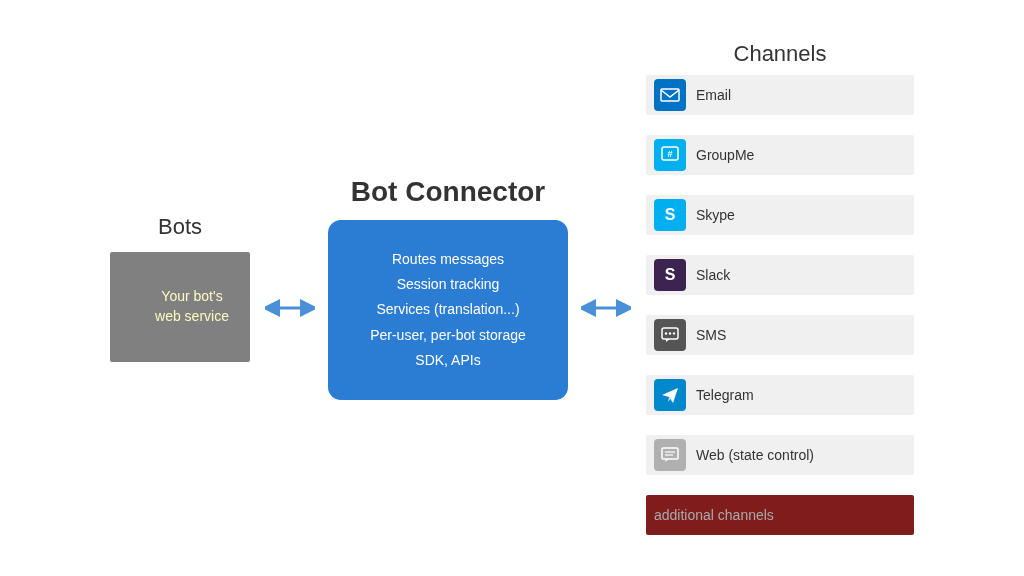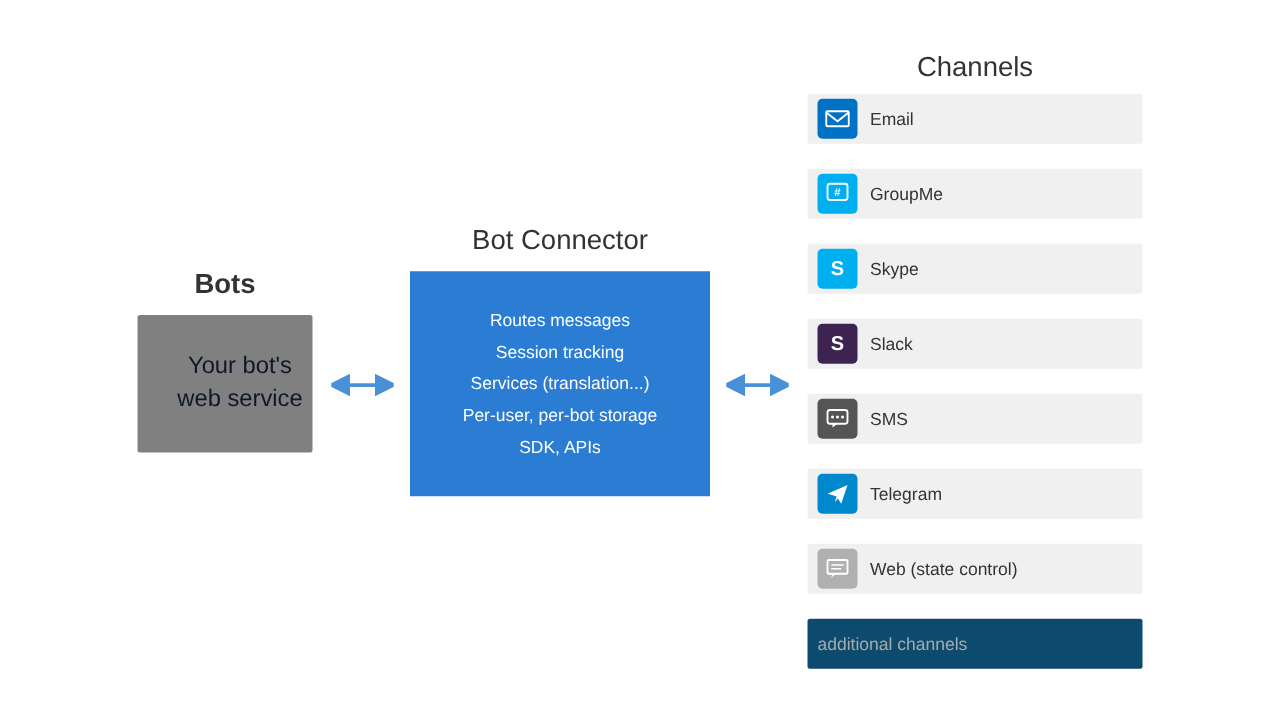--- a/index.html
+++ b/index.html
@@ -27,62 +27,62 @@
     .bots-section {
       display: flex;
       flex-direction: column;
       align-items: center;
       margin-right: 10px;
     }
     .bots-label {
       font-size: 22px;
       color: #333;
       margin-bottom: 12px;
-      font-weight: 700;
+      font-weight: 400;
     }
     .bot-box {
       background: #808080;
-      color: #0f172a;
+      color: #fef9c3;
       width: 140px;
       height: 110px;
       display: flex;
       align-items: center;
       justify-content: center;
       text-align: center;
-      font-size: 19px;
+      font-size: 14px;
       line-height: 1.4;
       border-radius: 2px;
       padding-left: 24px;
     }
 
     
     .connector-section {
       display: flex;
       flex-direction: column;
       align-items: center;
       margin: 0 8px;
     }
     .connector-label {
-      font-size: 22px;
+      font-size: 28px;
       color: #333;
       margin-bottom: 12px;
-      font-weight: 400;
+      font-weight: 700;
     }
     .connector-box {
       background: #2b7cd3;
       color: #fff;
       width: 240px;
       min-height: 180px;
       display: flex;
       align-items: center;
       justify-content: center;
       text-align: center;
       font-size: 14px;
       line-height: 1.8;
-      border-radius: 0;
+      border-radius: 13px;
       padding: 16px;
     }
 
     
     .channels-section {
       display: flex;
       flex-direction: column;
       align-items: center;
       margin-left: 10px;
     }
@@ -102,21 +102,21 @@
     .channel-item {
       display: flex;
       align-items: center;
       background: #f0f0f0;
       height: 40px;
       border-radius: 2px;
       padding: 0 8px;
       gap: 10px;
     }
     .channel-item.dimmed {
-      background: #0c4a6e;
+      background: #7f1d1d;
     }
     .channel-icon {
       width: 32px;
       height: 32px;
       border-radius: 4px;
       display: flex;
       align-items: center;
       justify-content: center;
       flex-shrink: 0;
     }

